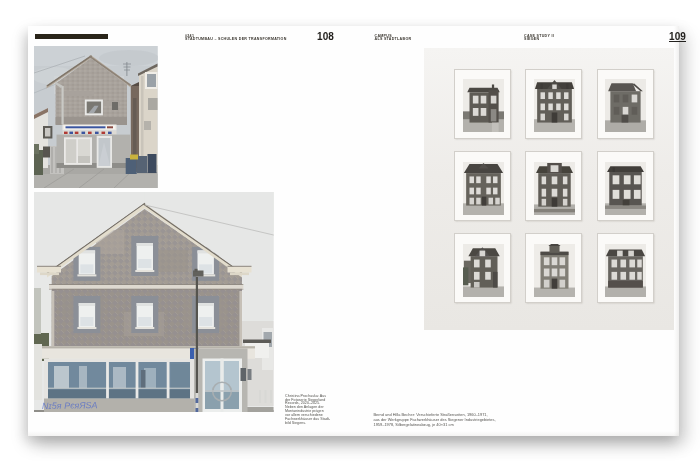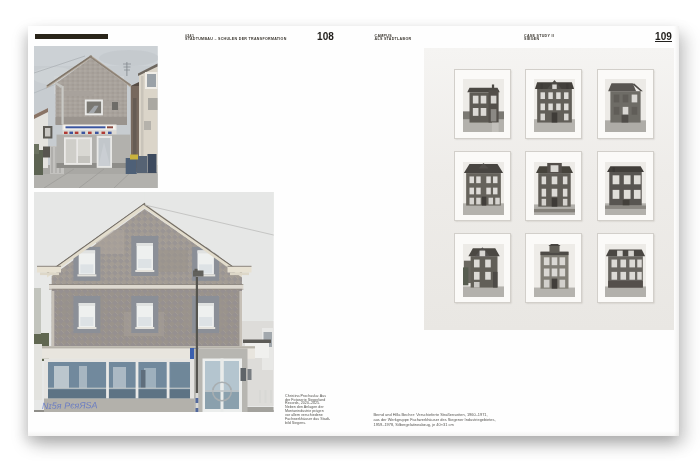--- a/index.html
+++ b/index.html
@@ -30,21 +30,21 @@
 STADTUMBAU – SCHULEN DER TRANSFORMATION</div>
 
   <div class="pagenum" style="left:317px;top:31.6px;">108</div>
 
   <div class="tinyhead" style="left:374.5px;top:34.7px;">CAMPUS
 ALS STADTLABOR</div>
 
   <div class="tinyhead" style="left:524px;top:34.7px;">CASE STUDY II
 SIEGEN</div>
 
-  <div class="pagenum" style="left:655px;top:31.6px;text-decoration:underline;">109</div>
+  <div class="pagenum" style="left:669px;top:31.6px;text-decoration:underline;">109</div>
 
   <div id="photo1" style="position:absolute;left:34px;top:46.4px;width:123.5px;height:142px;overflow:hidden;">
     <svg width="123.5" height="142" viewBox="0 0 123.5 142" xmlns="http://www.w3.org/2000/svg">
       <defs>
         <pattern id="brick" width="5" height="4" patternUnits="userSpaceOnUse">
           <rect width="5" height="4" fill="none"></rect>
           <rect x="0" y="0" width="2.4" height="1.8" fill="#b3aca4" opacity="0.6"></rect>
           <rect x="2.6" y="2" width="2.4" height="1.8" fill="#9b948d" opacity="0.45"></rect>
         </pattern>
       </defs>

